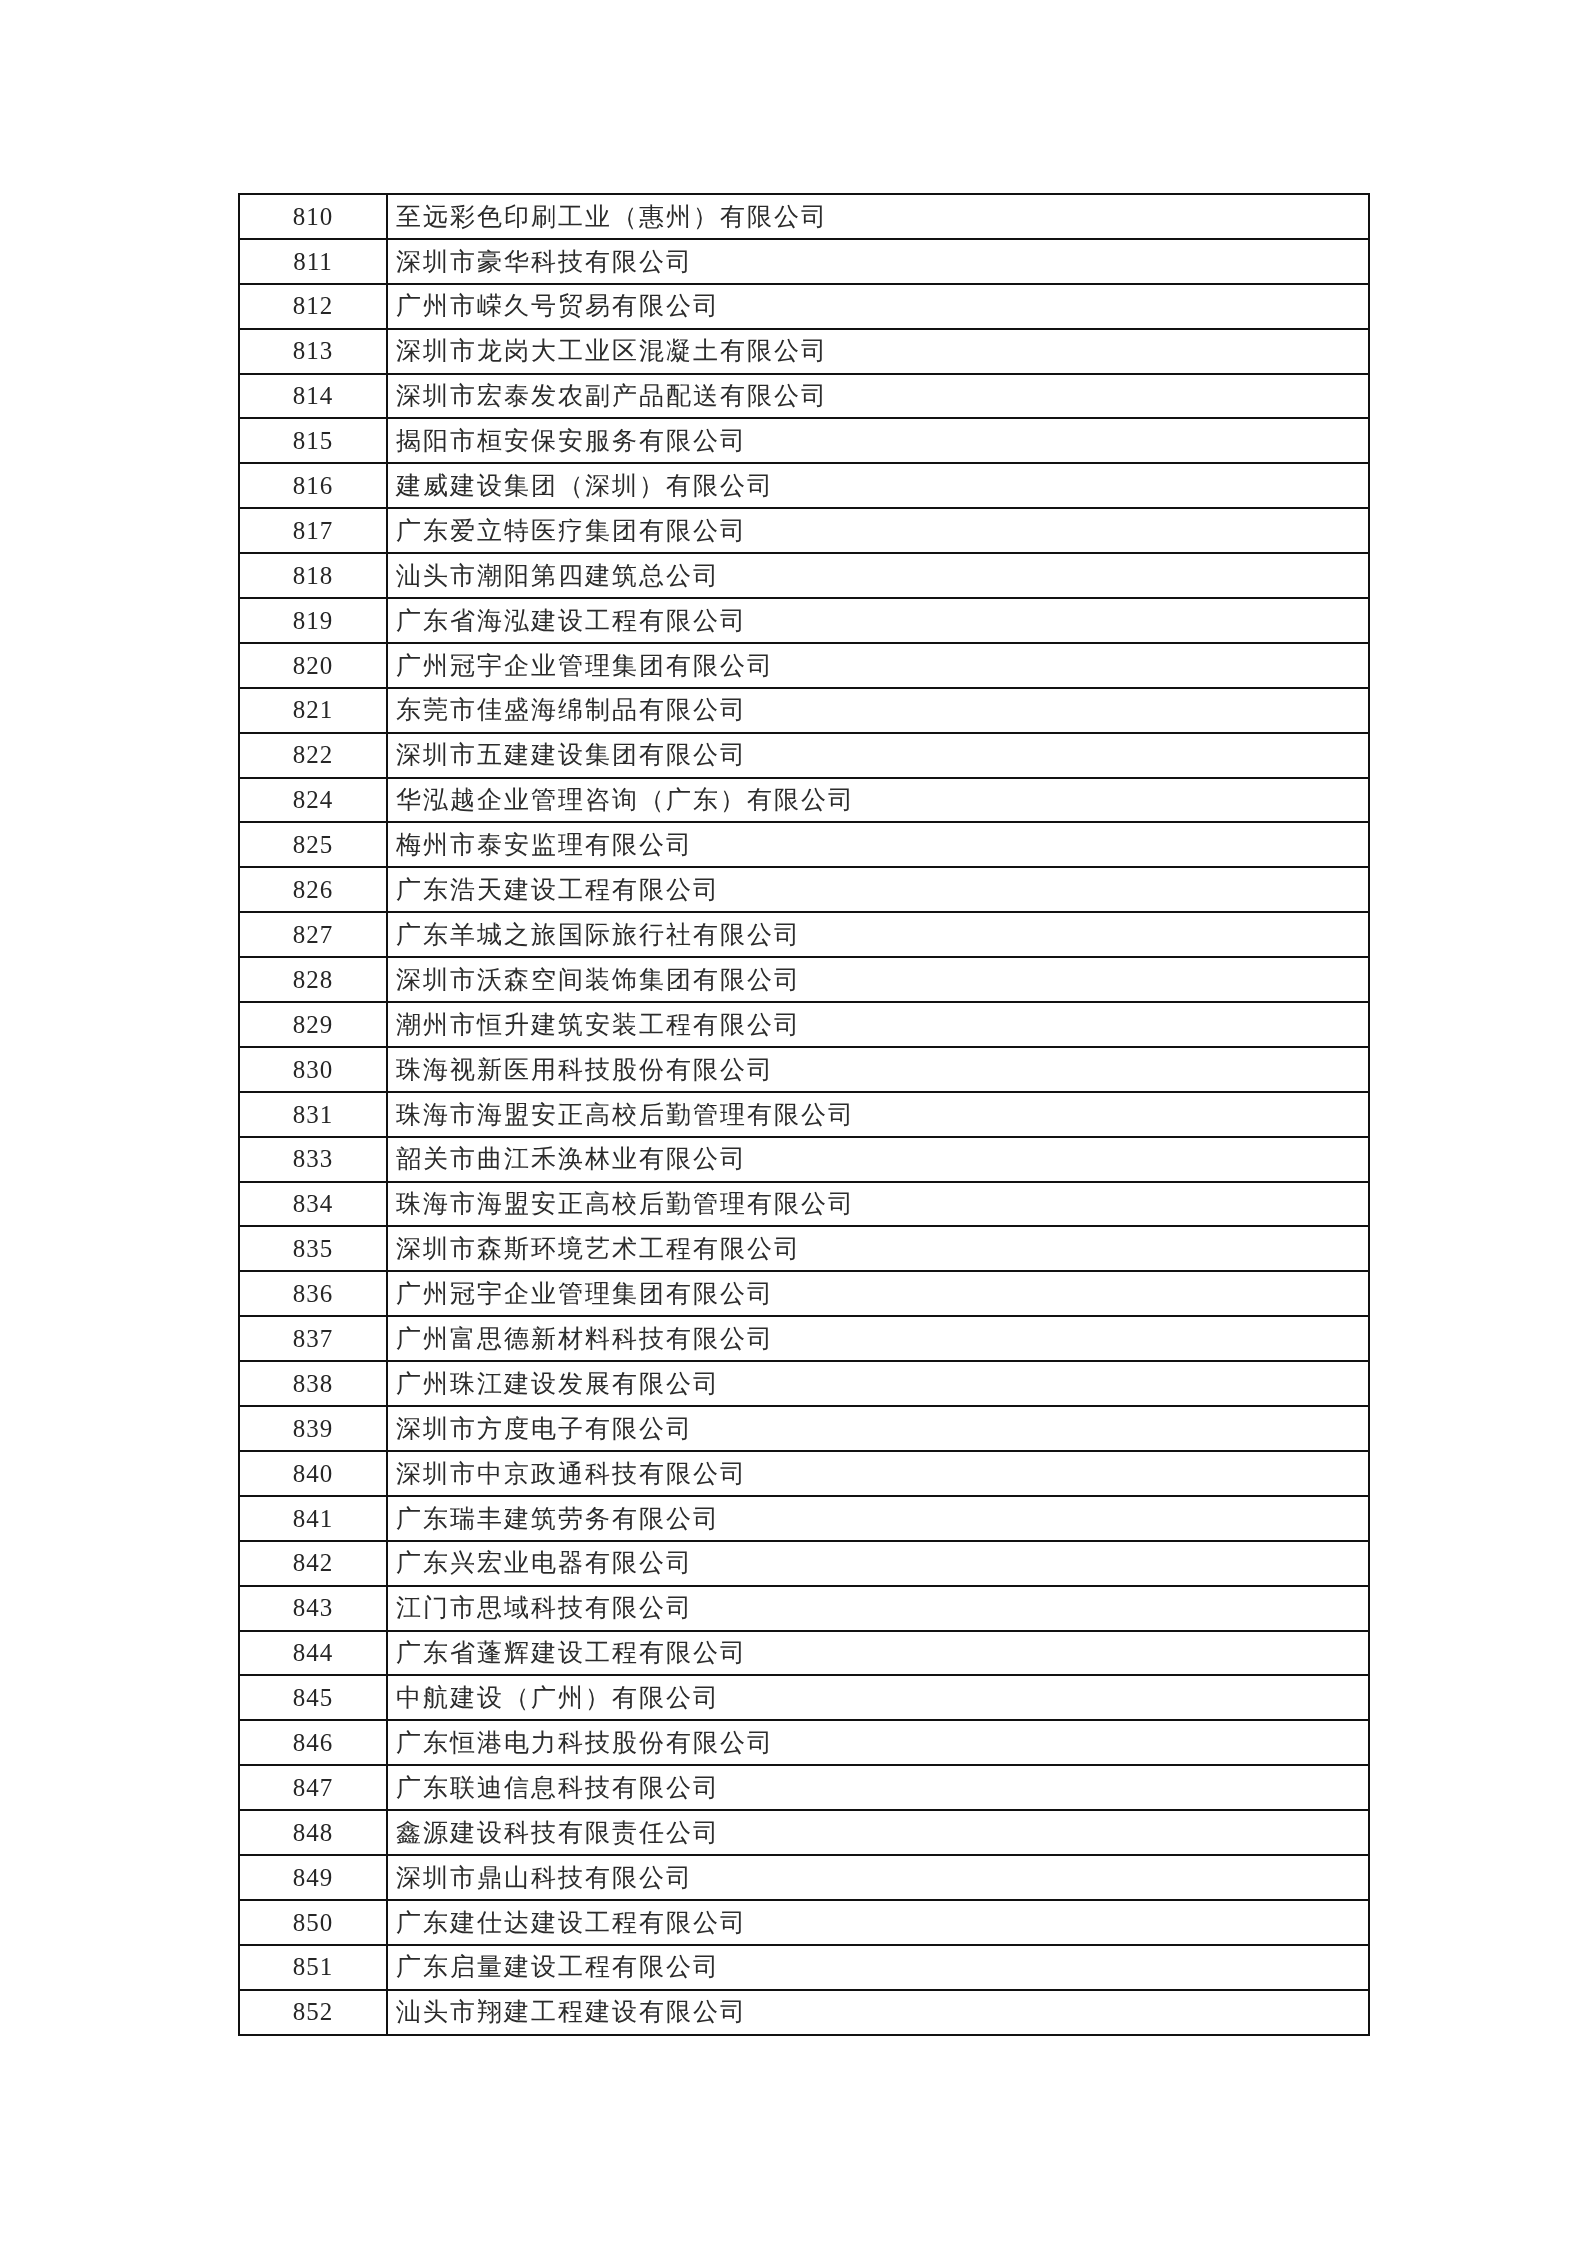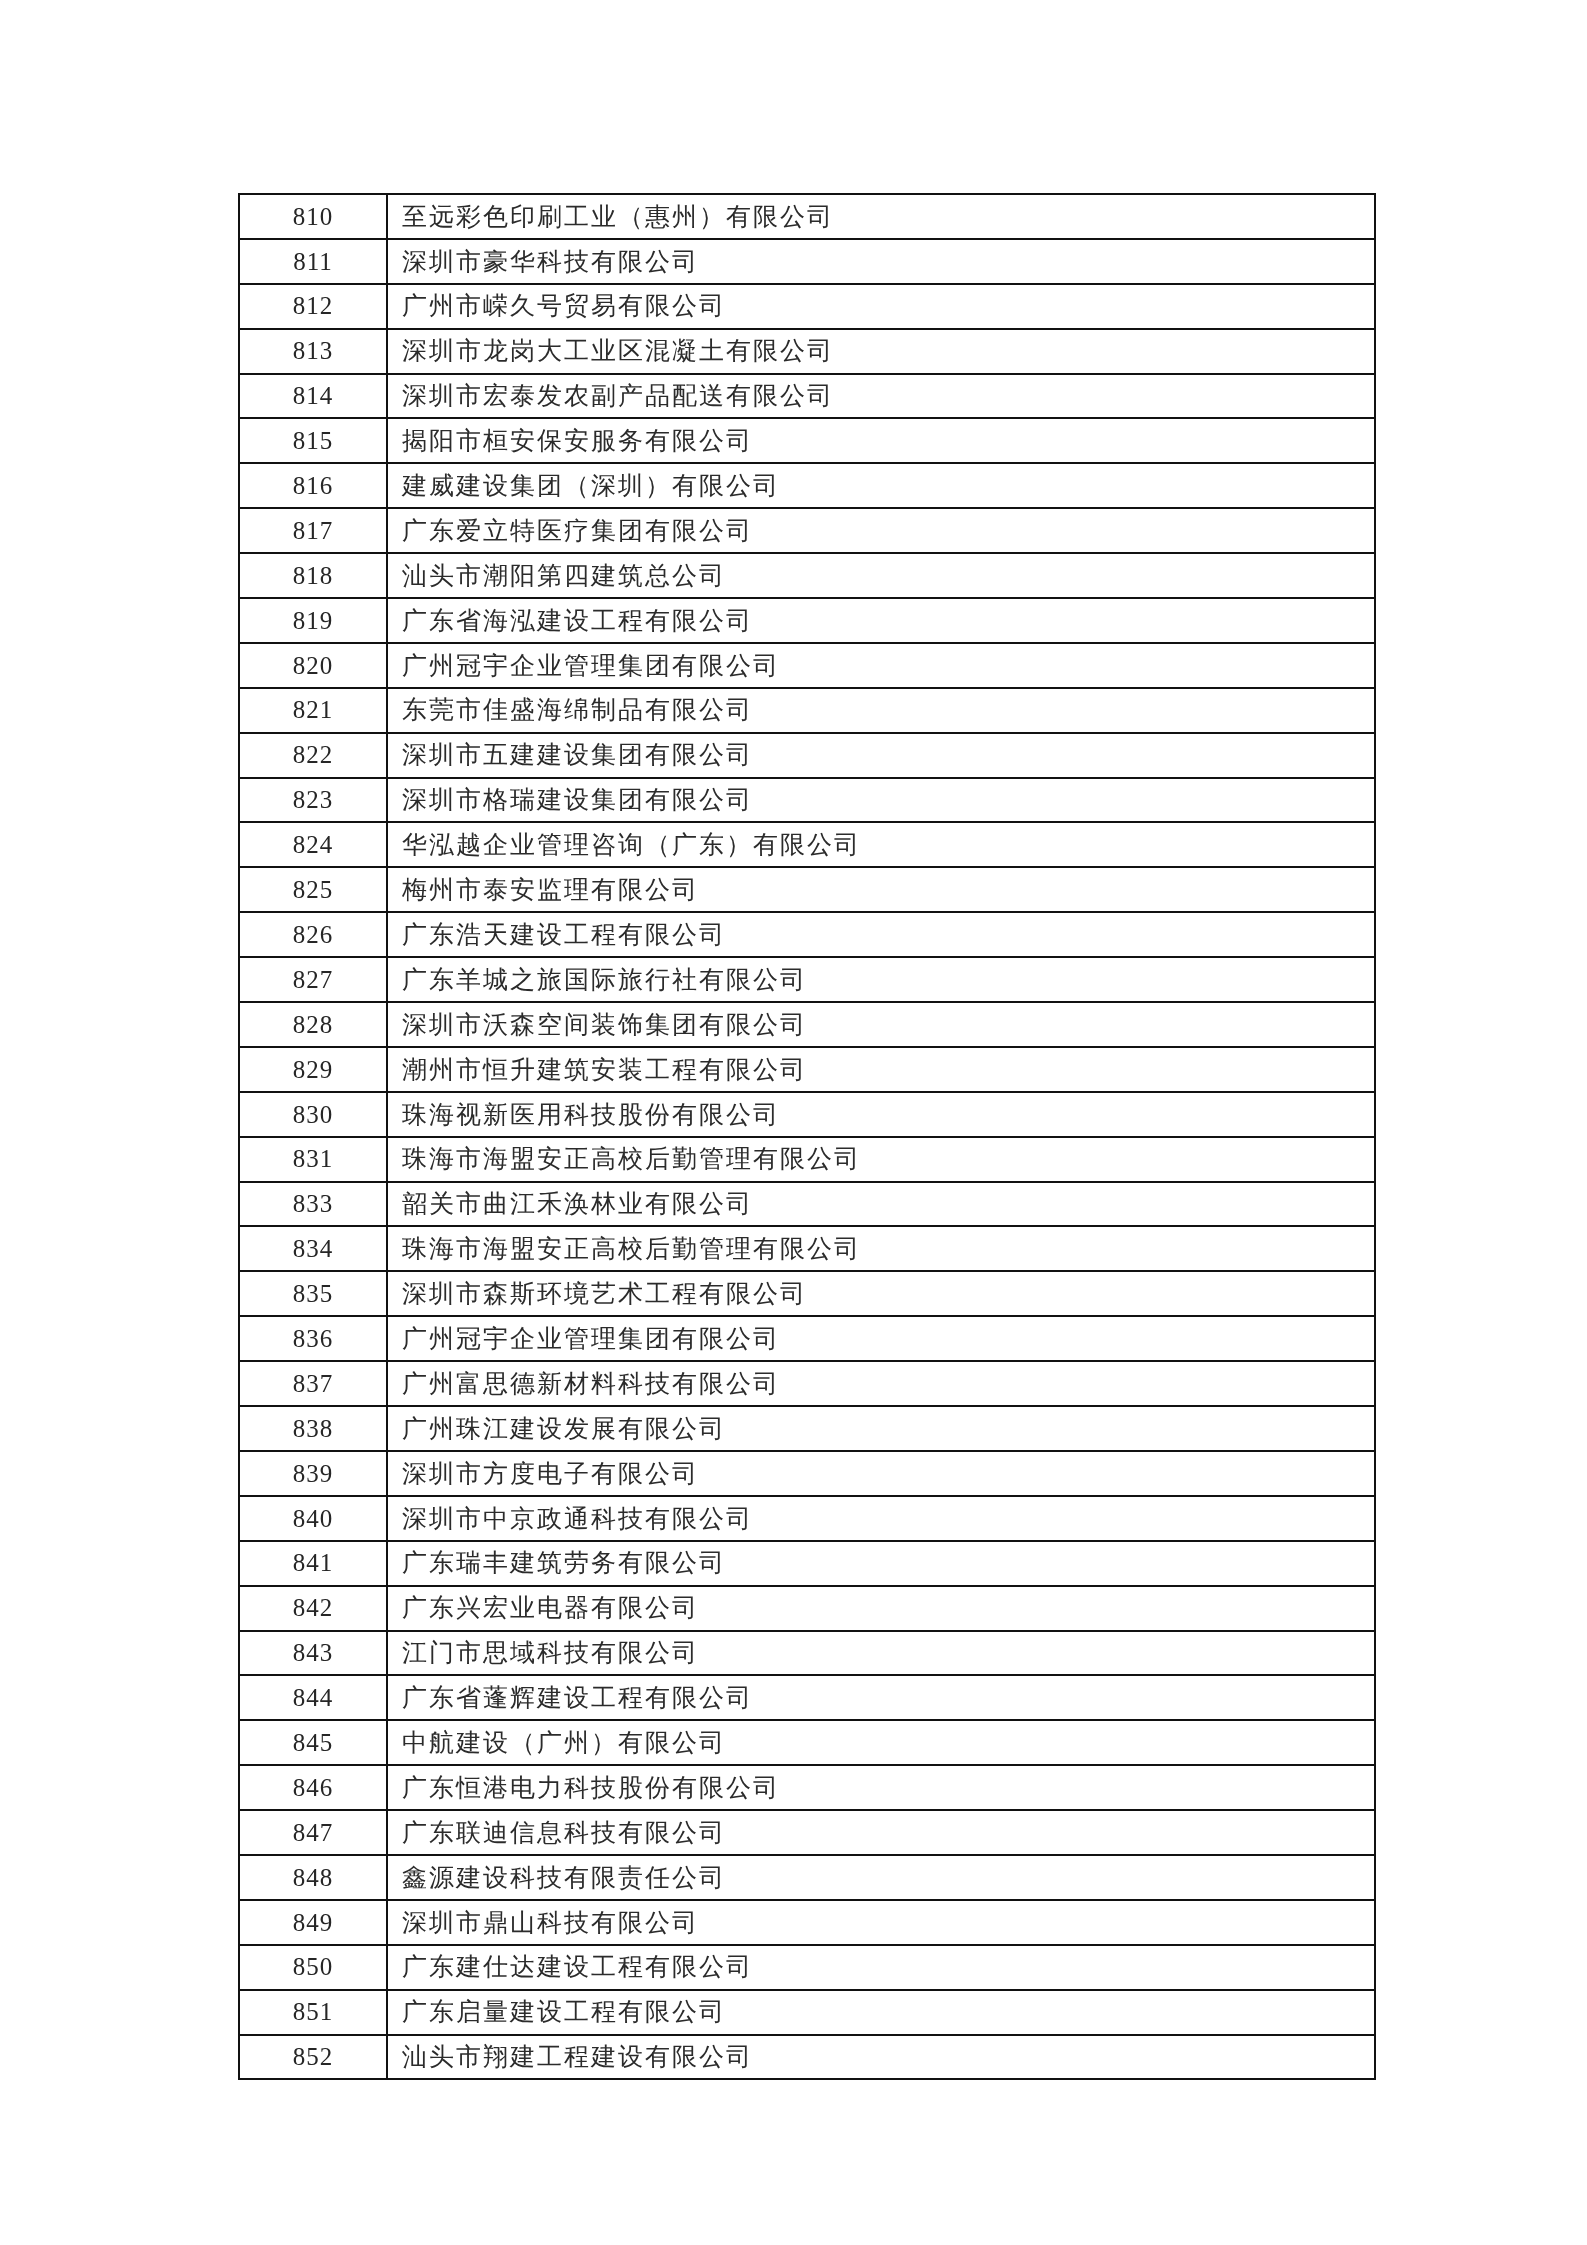--- a/index.html
+++ b/index.html
@@ -41,21 +41,21 @@
   }
   .company-table td.row-no {
     width: 144px;
     text-align: center;
     letter-spacing: 1px;
     color: #262626;
   }
   .company-table td.row-name {
     width: 971px;
     text-align: left;
-    padding-left: 14px;
+    padding-left: 8px;
     letter-spacing: 2px;
     color: #2b2b2b;
   }
 </style>
 </head>
 <body>
 
 <div class="page">
   <table class="company-table">
     <tbody>
@@ -118,24 +118,20 @@
         <tr>
           <td class="row-no">821</td>
           <td class="row-name">东莞市佳盛海绵制品有限公司</td>
         </tr>
 
         <tr>
           <td class="row-no">822</td>
           <td class="row-name">深圳市五建建设集团有限公司</td>
         </tr>
 
-        <tr>
-          <td class="row-no">823</td>
-          <td class="row-name">深圳市格瑞建设集团有限公司</td>
-        </tr>
 
         <tr>
           <td class="row-no">824</td>
           <td class="row-name">华泓越企业管理咨询（广东）有限公司</td>
         </tr>
 
         <tr>
           <td class="row-no">825</td>
           <td class="row-name">梅州市泰安监理有限公司</td>
         </tr>

